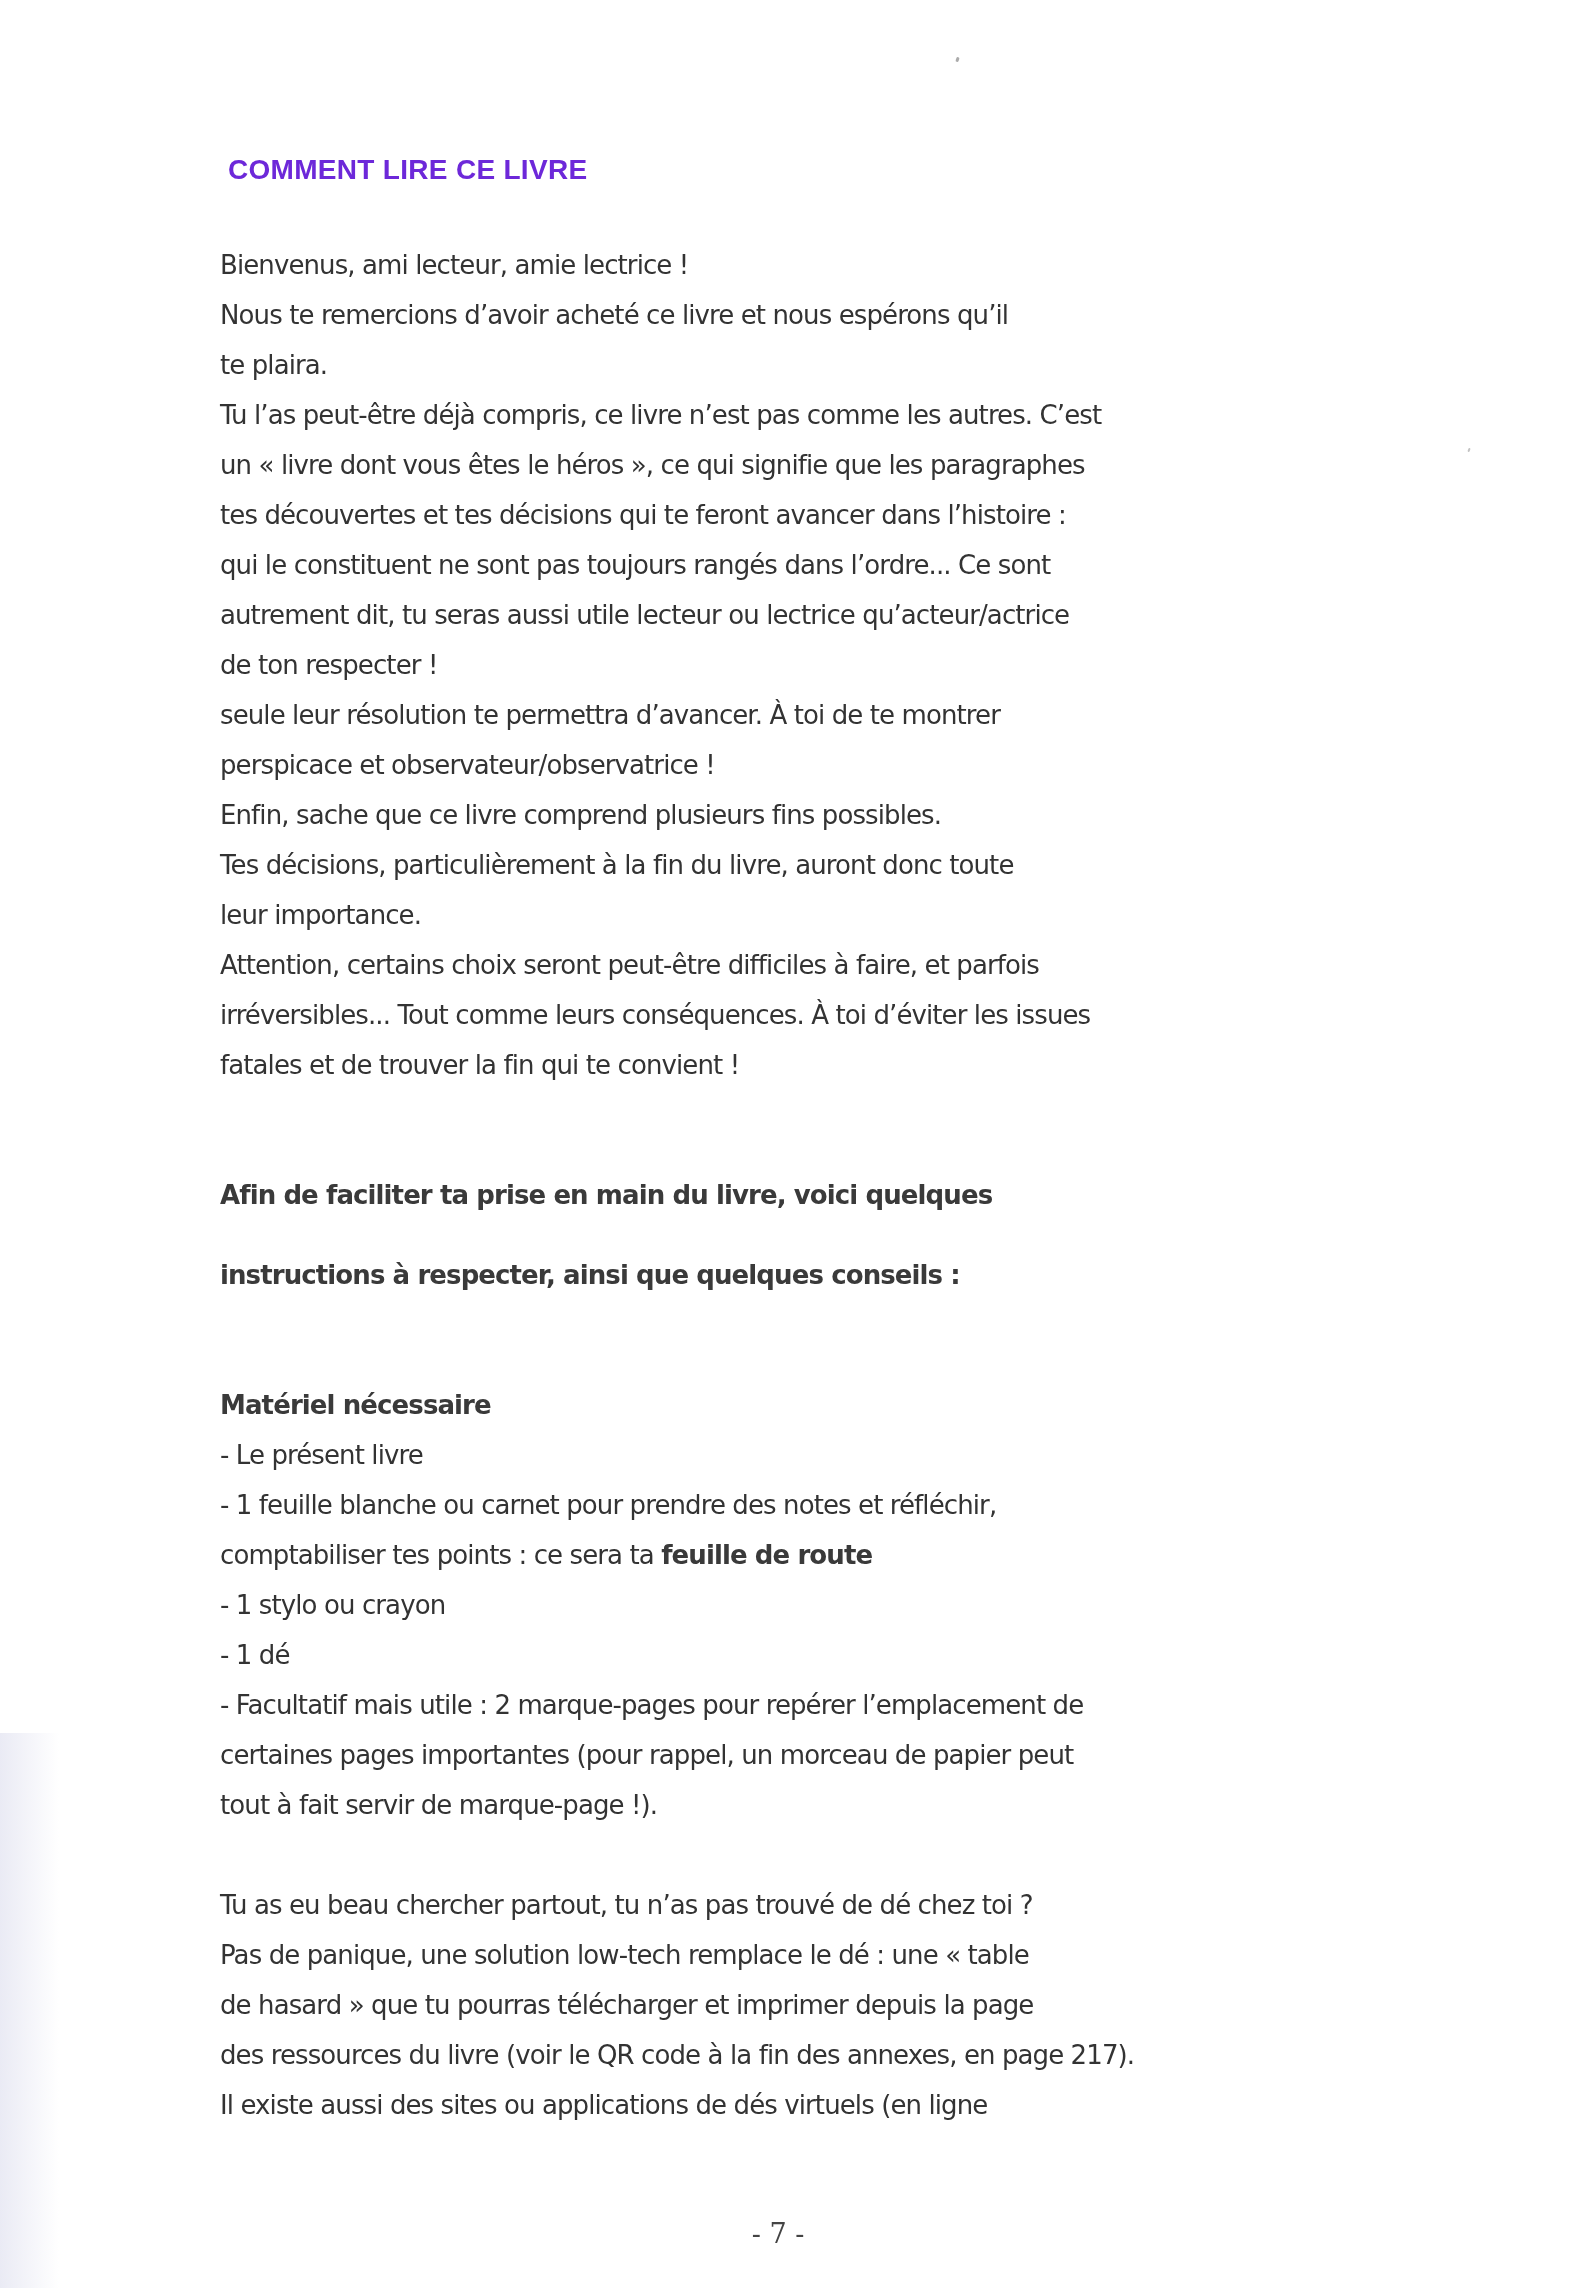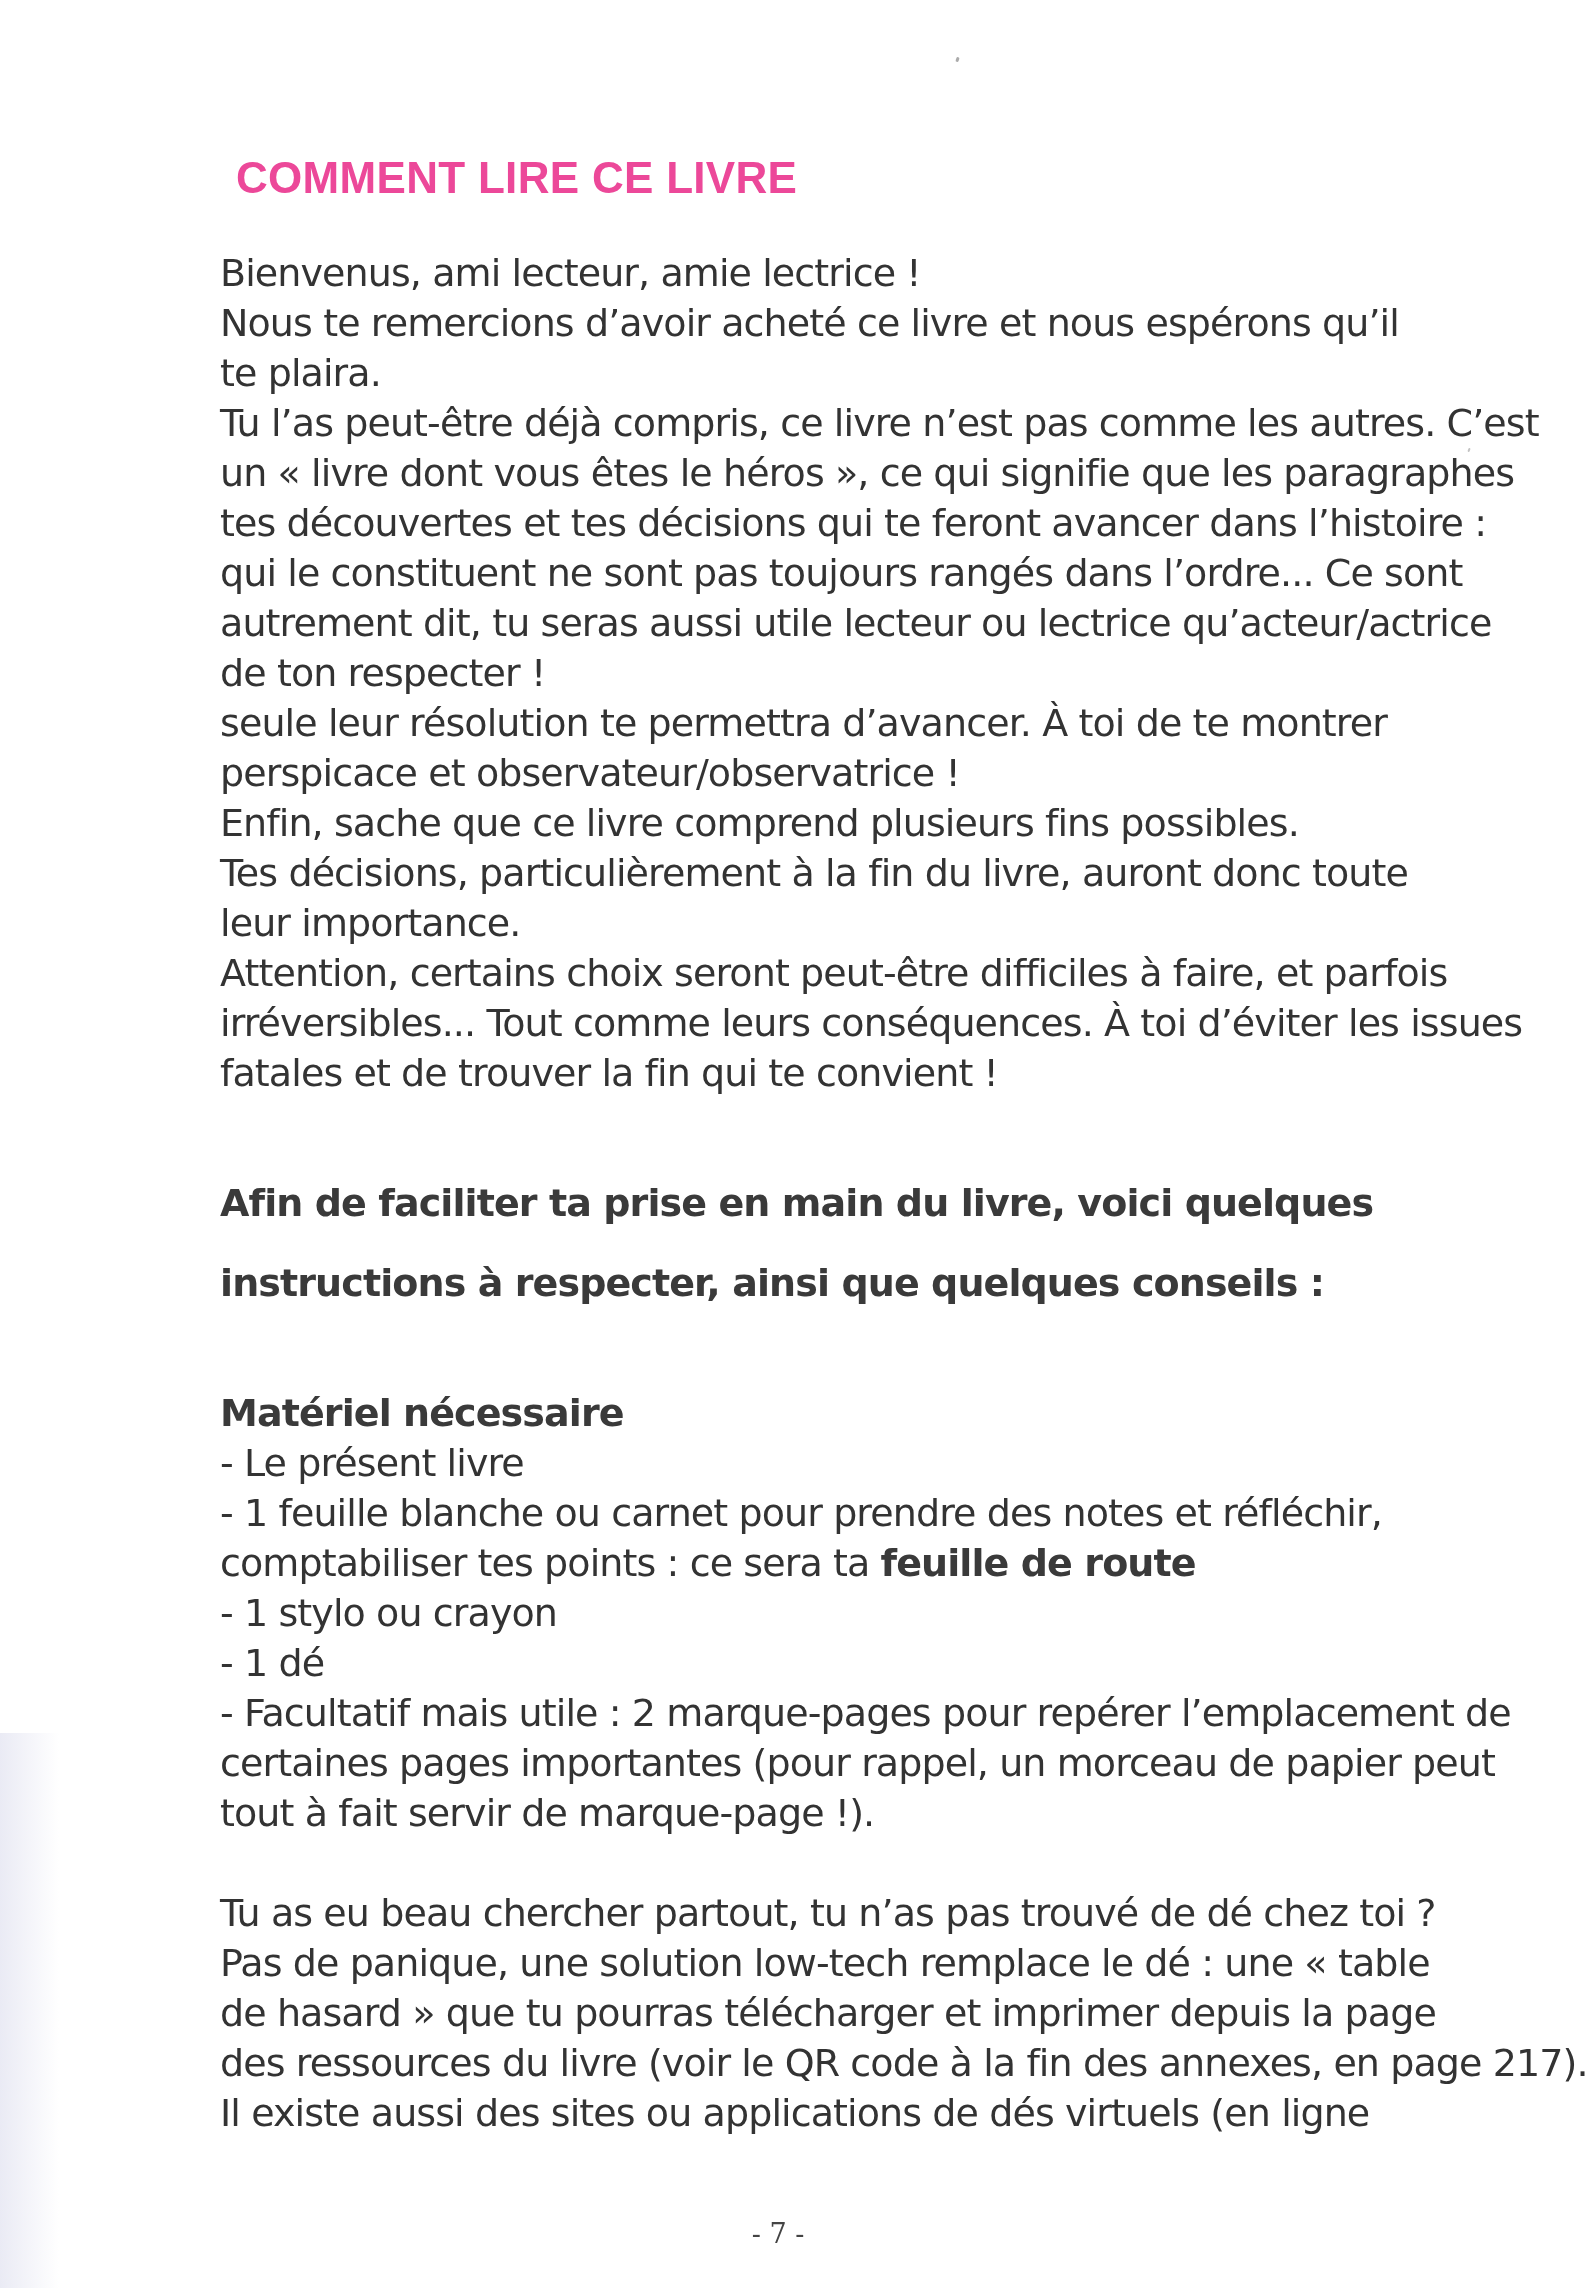--- a/index.html
+++ b/index.html
@@ -35,30 +35,30 @@
     }
     .page {
       position: absolute;
       left: 220px;
       top: 139px;
       width: 1228px;
     }
     .title {
       font-family: "Liberation Sans", "DejaVu Sans", sans-serif;
       font-weight: bold;
-      font-size: 44px;
-      color: #ec4899;
+      font-size: 28px;
+      color: #6d28d9;
       letter-spacing: 0.3px;
-      margin: 16px;
+      margin: 8px;
       height: 46px;
       line-height: 46px;
     }
     .body-block {
       margin-top: 47px;
-      font-size: 38px;
+      font-size: 26px;
       line-height: 50px;
       letter-spacing: -0.9px;
       word-spacing: 0px;
     }
     .line {
       display: block;
       white-space: nowrap;
     }
     .gap {
       display: block;

